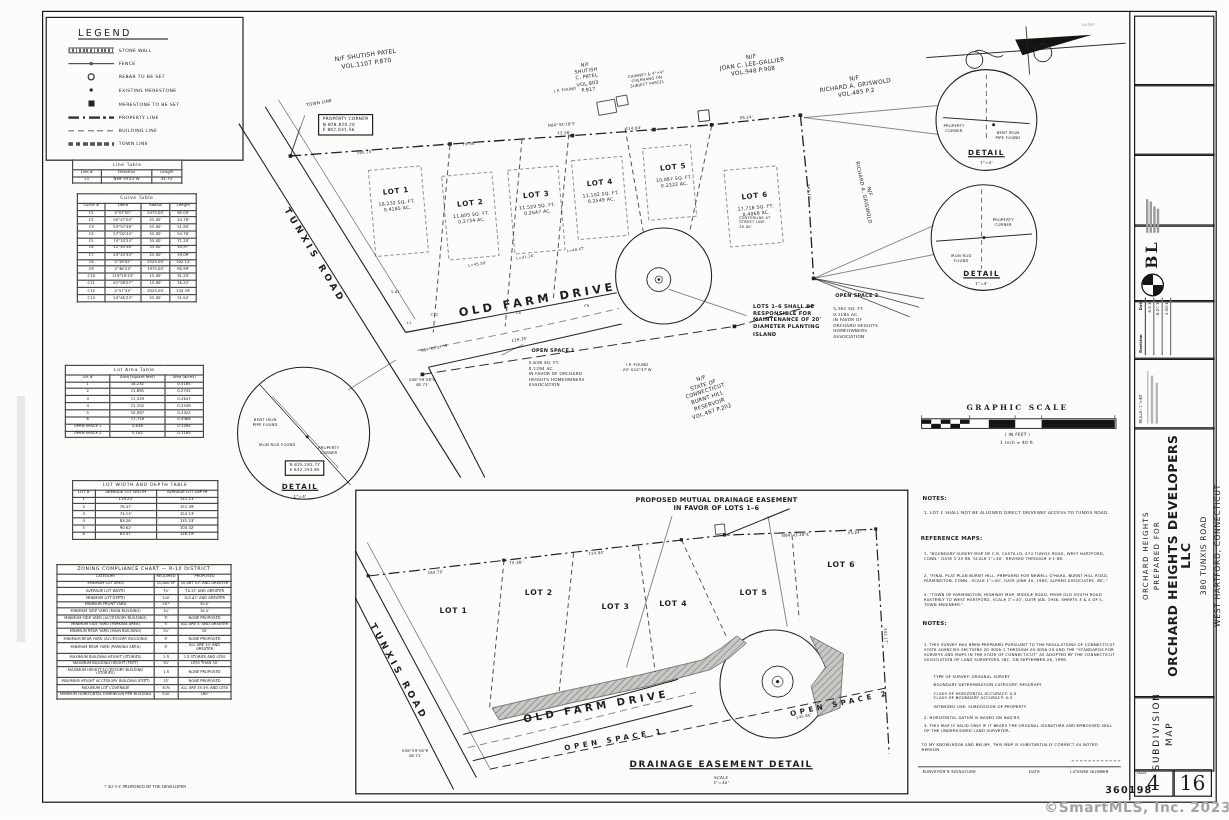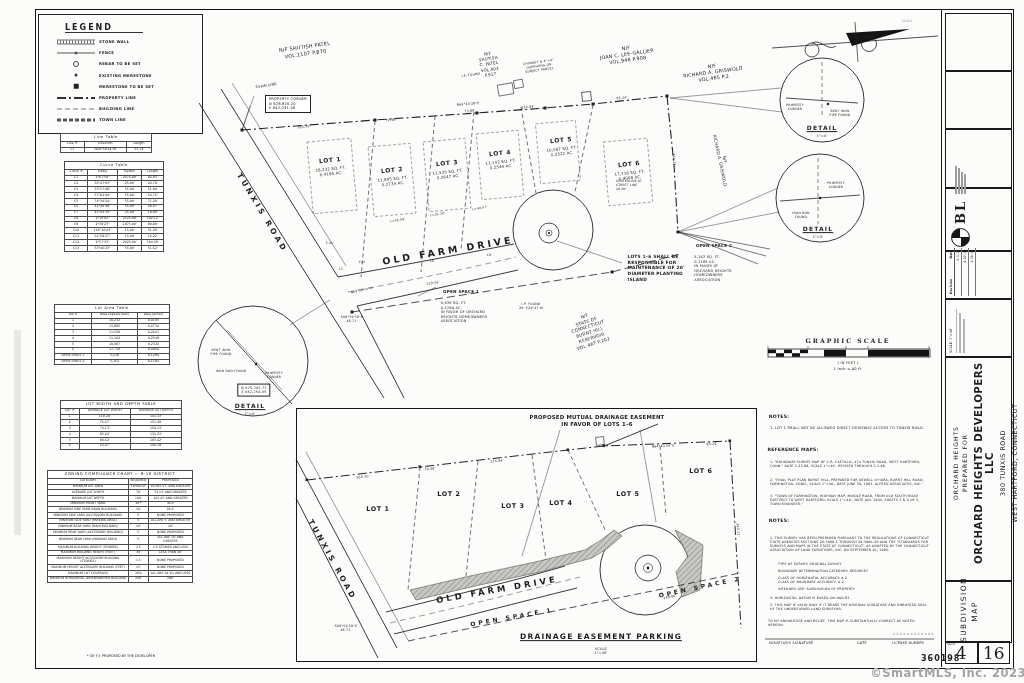--- a/index.html
+++ b/index.html
@@ -11,21 +11,21 @@
   .lbl{position:absolute;white-space:pre-line;text-align:center;line-height:1.3;color:#1d1d1d;letter-spacing:.2px;}
   .lot{font-weight:bold;letter-spacing:.6px;}
   .road{font-weight:bold;letter-spacing:3px;}
   .bold{font-weight:bold;}
   .under{text-decoration:underline;font-weight:bold;letter-spacing:1.2px;}
   .box{border:.8px solid #222;background:#fff;padding:1px 3px;}
   .leftal{text-align:left;}
   .gray{color:#9a9a9a;}
   .gsc{font-weight:bold;letter-spacing:2px;font-family:"DejaVu Serif",serif;}
   
-  .legend{position:absolute;left:38px;top:14px;width:163px;height:118px;border:1px solid #222;font-weight:bold;}
+  .legend{position:absolute;left:38px;top:14px;width:163px;height:118px;border:1px solid #222;}
   .legend-title{font-size:8px;letter-spacing:2px;margin:6px 0 3px 26px;border-bottom:.8px solid #333;display:inline-block;padding-right:30px;}
   .lg-rows{margin-left:14px;}
   .lg-row{display:flex;align-items:center;height:11.2px;}
   .lg-sym{width:46px;height:7px;position:relative;flex:0 0 46px;}
   .lg-sym::before{content:"";position:absolute;left:4px;right:4px;top:50%;transform:translateY(-50%);}
   .sym-stone::before{height:3px;background:repeating-linear-gradient(90deg,#666 0 1.5px,#fff 1.5px 3px);border-top:.5px solid #666;border-bottom:.5px solid #666;}
   .sym-fence::before{height:1px;background:#555;}
   .sym-fence::after{content:"";position:absolute;left:50%;top:50%;width:3px;height:3px;background:#555;border-radius:50%;transform:translate(-50%,-50%);}
   .sym-rebar::before{left:50%;top:50%;right:auto;width:4px;height:4px;border:1px solid #444;border-radius:50%;transform:translate(-50%,-50%);}
   .sym-mere::before{left:50%;top:50%;right:auto;width:3px;height:3px;background:#333;border-radius:50%;transform:translate(-50%,-50%);}
@@ -705,21 +705,21 @@
       <span class="lbl road" style="left: 332px; top: 560px; transform: translate(-50%, -50%) rotate(61deg); font-size: 7.5px;">TUNXIS ROAD</span>
       <span class="lbl lot" style="left: 378px; top: 509px; transform: translate(-50%, -50%) rotate(0deg); font-size: 6.4px;">LOT 1</span>
       <span class="lbl lot" style="left: 449px; top: 494px; transform: translate(-50%, -50%) rotate(0deg); font-size: 6.4px;">LOT 2</span>
       <span class="lbl lot" style="left: 513px; top: 506px; transform: translate(-50%, -50%) rotate(0deg); font-size: 6.4px;">LOT 3</span>
       <span class="lbl lot" style="left: 561px; top: 503px; transform: translate(-50%, -50%) rotate(0deg); font-size: 6.4px;">LOT 4</span>
       <span class="lbl lot" style="left: 628px; top: 494px; transform: translate(-50%, -50%) rotate(0deg); font-size: 6.4px;">LOT 5</span>
       <span class="lbl lot" style="left: 701px; top: 471px; transform: translate(-50%, -50%) rotate(0deg); font-size: 6.4px;">LOT 6</span>
       <span class="lbl road" style="left: 497px; top: 590px; transform: translate(-50%, -50%) rotate(-10deg); font-size: 8.5px;">OLD FARM DRIVE</span>
       <span class="lbl road" style="left: 512px; top: 617px; transform: translate(-50%, -50%) rotate(-10deg); font-size: 6px;">OPEN SPACE 1</span>
       <span class="lbl road" style="left: 700px; top: 587px; transform: translate(-50%, -50%) rotate(-12deg); font-size: 6px;">OPEN SPACE 2</span>
-      <span class="lbl under" style="left: 601px; top: 637px; transform: translate(-50%, -50%) rotate(0deg); font-size: 7.5px;">DRAINAGE EASEMENT PARKING</span>
+      <span class="lbl under" style="left: 601px; top: 637px; transform: translate(-50%, -50%) rotate(0deg); font-size: 7.5px;">DRAINAGE EASEMENT DETAIL</span>
       <span class="lbl" style="left: 601px; top: 651px; transform: translate(-50%, -50%) rotate(0deg); font-size: 3.4px;">SCALE
 1"=40'</span>
       <span class="lbl" style="left: 363px; top: 477px; transform: translate(-50%, -50%) rotate(-4deg); font-size: 3.2px;">160.70'</span>
       <span class="lbl" style="left: 430px; top: 469px; transform: translate(-50%, -50%) rotate(-4deg); font-size: 3.2px;">79.38'</span>
       <span class="lbl" style="left: 497px; top: 461px; transform: translate(-50%, -50%) rotate(-4deg); font-size: 3.2px;">114.84'</span>
       <span class="lbl" style="left: 663px; top: 446px; transform: translate(-50%, -50%) rotate(-3deg); font-size: 3.2px;">N64°43'28"E</span>
       <span class="lbl" style="left: 712px; top: 444px; transform: translate(-50%, -50%) rotate(-3deg); font-size: 3.2px;">95.24'</span>
       <span class="lbl" style="left: 738px; top: 530px; transform: translate(-50%, -50%) rotate(86deg); font-size: 3.2px;">343.17'</span>
       <span class="lbl" style="left: 346px; top: 628px; transform: translate(-50%, -50%) rotate(0deg); font-size: 3.2px;">S08°59'58"E
 48.71'</span>

